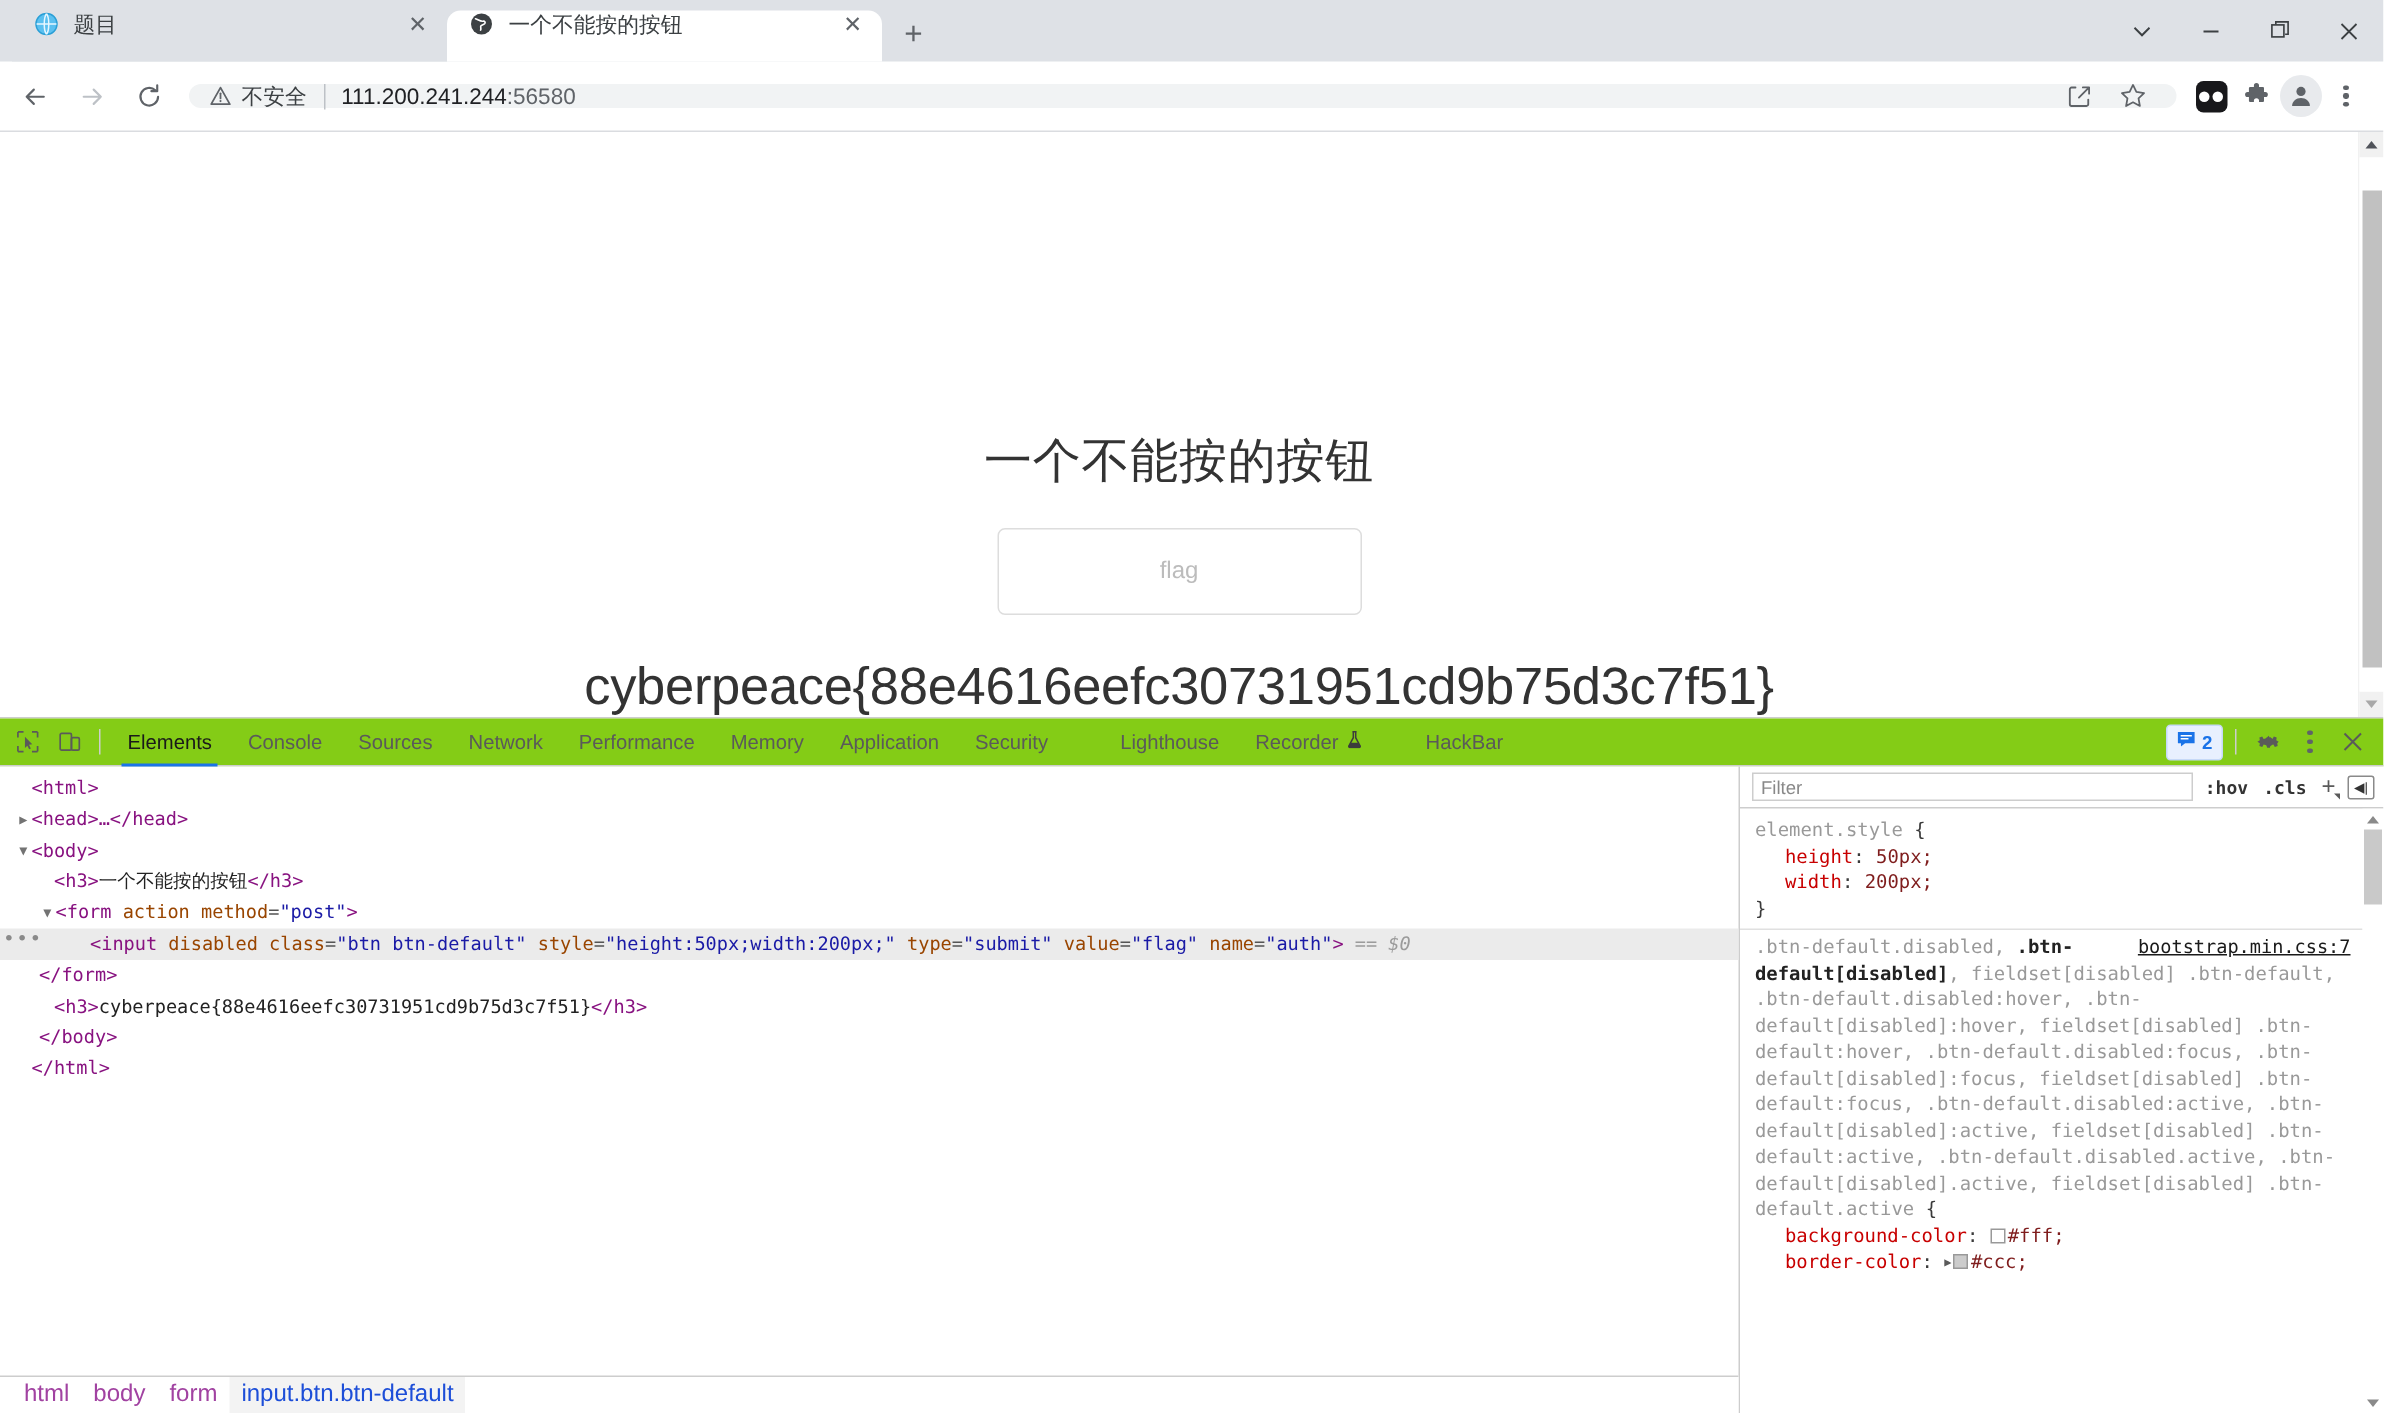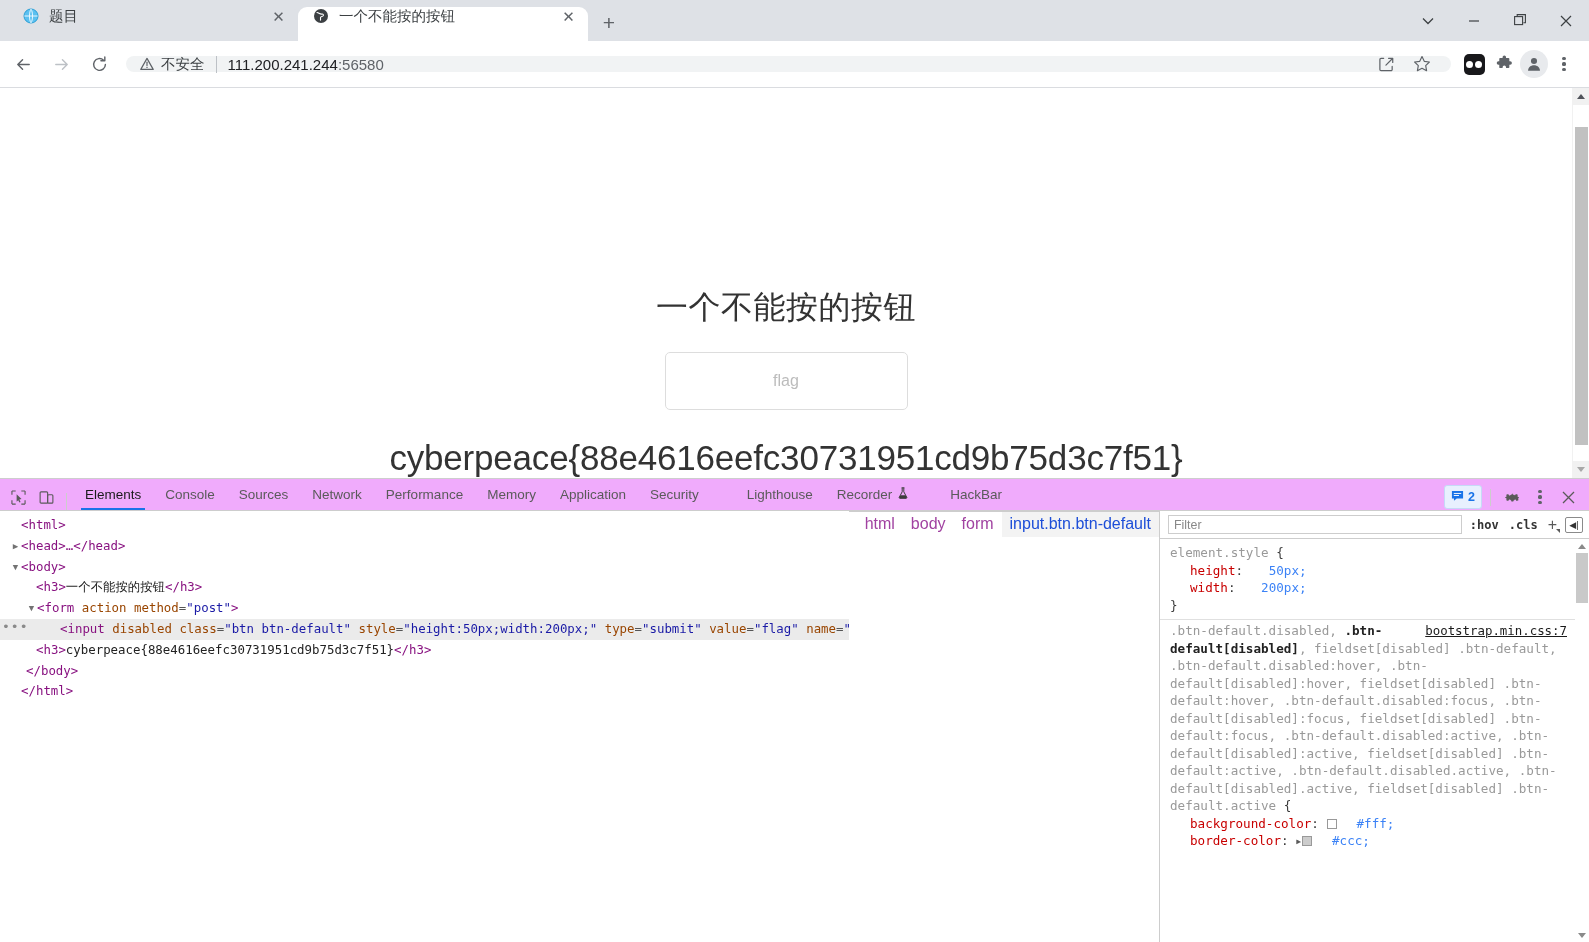--- a/index.html
+++ b/index.html
@@ -134,22 +134,22 @@
     position: absolute; left: 2px; top: 22px; width: 13px; height: 318px;
     background: #c1c1c1; border-radius: 0;
   }
 
   
   .devtools {
     flex: 1 1 auto; display: flex; flex-direction: column;
     border-top: 1px solid #cdcdcd; background: #ffffff; min-height: 0;
   }
   .dt-tabbar {
-    height: 32px; flex: none; display: flex; align-items: flex-end;
-    background: #f0abfc; border-bottom: 1px solid #cdcdcd; padding-left: 4px;
+    height: 32px; flex: none; display: flex; align-items: center;
+    background: #84cc16; border-bottom: 1px solid #cdcdcd; padding-left: 4px;
   }
   .dt-tool-icon {
     width: 28px; height: 26px; display: flex; align-items: center;
     justify-content: center; color: #5a5a5a;
   }
   .dt-vsep { width: 1px; height: 17px; background: #cdcdcd; margin: 0 6px; }
   .dt-tab {
     height: 32px; padding: 0 12px; display: flex; align-items: center;
     font-size: 13.5px; color: #5a5a5a; position: relative; white-space: nowrap;
   }
@@ -167,21 +167,21 @@
   .msg-badge .cnt { font-size: 12.5px; color: #1a73e8; font-weight: 600; }
   .dt-icon-btn {
     width: 26px; height: 26px; display: flex; align-items: center;
     justify-content: center; color: #5a5a5a;
   }
 
   .dt-body { flex: 1 1 auto; display: flex; min-height: 0; }
 
   
   .dom-pane {
-    flex: 1 1 auto; min-width: 0; display: flex; flex-direction: row;
+    flex: 1 1 auto; min-width: 0; display: flex; flex-direction: column;
     border-right: 1px solid #cdcdcd; background: #fff;
   }
   .dom-tree {
     flex: 1 1 auto; overflow: hidden; padding: 4px 0 0 0;
     font-family: "DejaVu Sans Mono", "Liberation Mono", monospace;
     font-size: 12.4px; line-height: 20.8px; color: #222; white-space: nowrap;
   }
   .dom-line { padding-left: 10px; position: relative; height: 20.8px; }
   .dom-line.selected { background: #ebebeb; }
   .dom-line .dots {
@@ -263,21 +263,21 @@
   }
   .st-rule { padding: 2px 8px 5px 10px; border-bottom: 1px solid #e0e0e0; position: relative; }
   .st-sel { color: #999; word-wrap: break-word; }
   .st-sel .matched { color: #222; font-weight: 700; }
   .st-src {
     float: right; color: #1a1a1a; text-decoration: underline;
     font-size: 12.4px; margin-left: 8px;
   }
   .st-prop { padding-left: 20px; }
   .st-name { color: #c80000; }
-  .st-val { color: #3b82f6; margin-left: 18px; }
+  .st-val { color: #7f1d1d; }
   .st-brace { color: #3b3b3b; }
   .swatch {
     display: inline-block; width: 10px; height: 10px; border: 1px solid #999;
     background: #fff; vertical-align: -1px; margin-right: 2px;
   }
   .swatch.ccc { background: #ccc; }
   .st-tri { display:inline-block; color:#5a5a5a; font-size: 8px; vertical-align: 1px; margin-right:1px; }
 
   .st-scrollbar {
     position: absolute; right: 0; top: 0; bottom: 0; width: 14px;
@@ -547,20 +547,23 @@
           </div>
 
           <div class="dom-line ind1">
             <span class="tw">▼</span><span class="tag">&lt;form</span><span>&nbsp;</span><span class="attr-n">action</span><span>&nbsp;</span><span class="attr-n">method</span><span class="punc">=</span><span class="attr-v">"post"</span><span class="tag">&gt;</span>
           </div>
 
           <div class="dom-line selected ind3">
             <span class="dots">•••</span><span class="tag">&lt;input</span><span>&nbsp;</span><span class="attr-n">disabled</span><span>&nbsp;</span><span class="attr-n">class</span><span class="punc">=</span><span class="attr-v">"btn btn-default"</span><span>&nbsp;</span><span class="attr-n">style</span><span class="punc">=</span><span class="attr-v">"height:50px;width:200px;"</span><span>&nbsp;</span><span class="attr-n">type</span><span class="punc">=</span><span class="attr-v">"submit"</span><span>&nbsp;</span><span class="attr-n">value</span><span class="punc">=</span><span class="attr-v">"flag"</span><span>&nbsp;</span><span class="attr-n">name</span><span class="punc">=</span><span class="attr-v">"auth"</span><span class="tag">&gt;</span><span>&nbsp;</span><span class="sel-marker">== $0</span>
           </div>
 
+          <div class="dom-line ind1">
+            <span class="tag">&lt;/form&gt;</span>
+          </div>
 
           <div class="dom-line ind2">
             <span class="tag">&lt;h3&gt;</span><span class="txt">cyberpeace{88e4616eefc30731951cd9b75d3c7f51}</span><span class="tag">&lt;/h3&gt;</span>
           </div>
 
           <div class="dom-line ind1">
             <span class="tag">&lt;/body&gt;</span>
           </div>
 
           <div class="dom-line">

